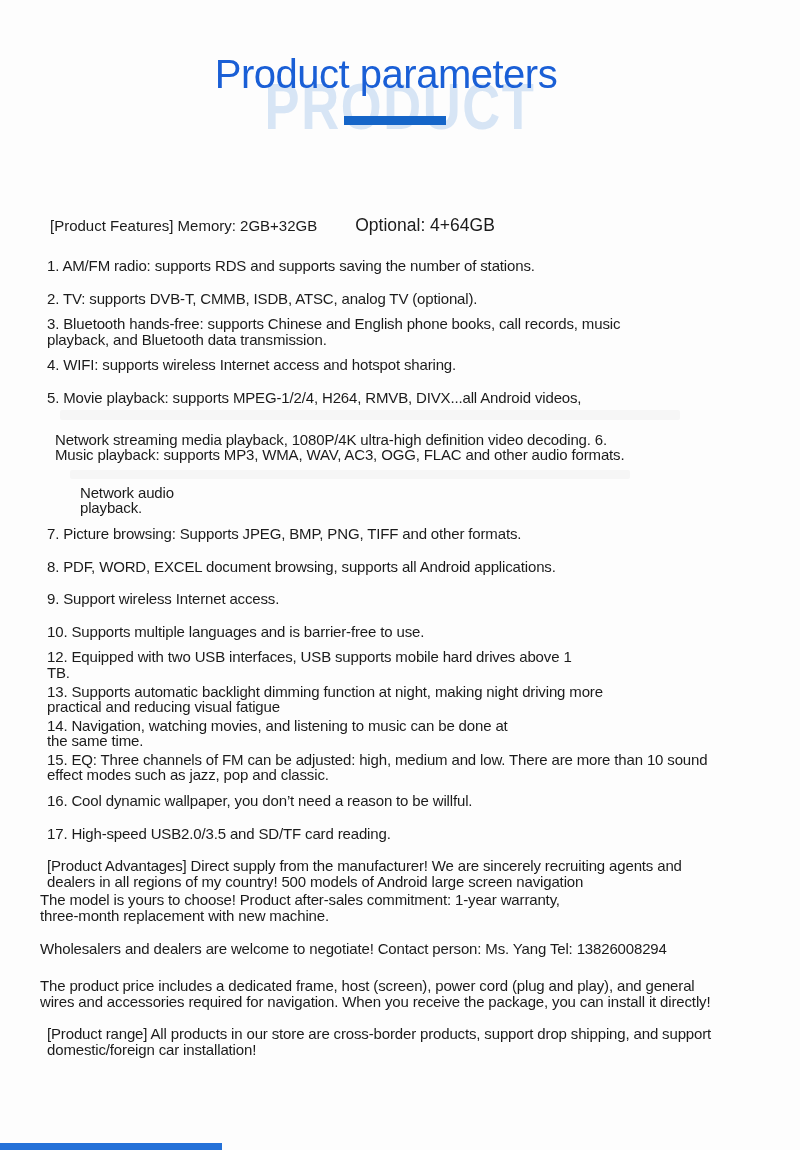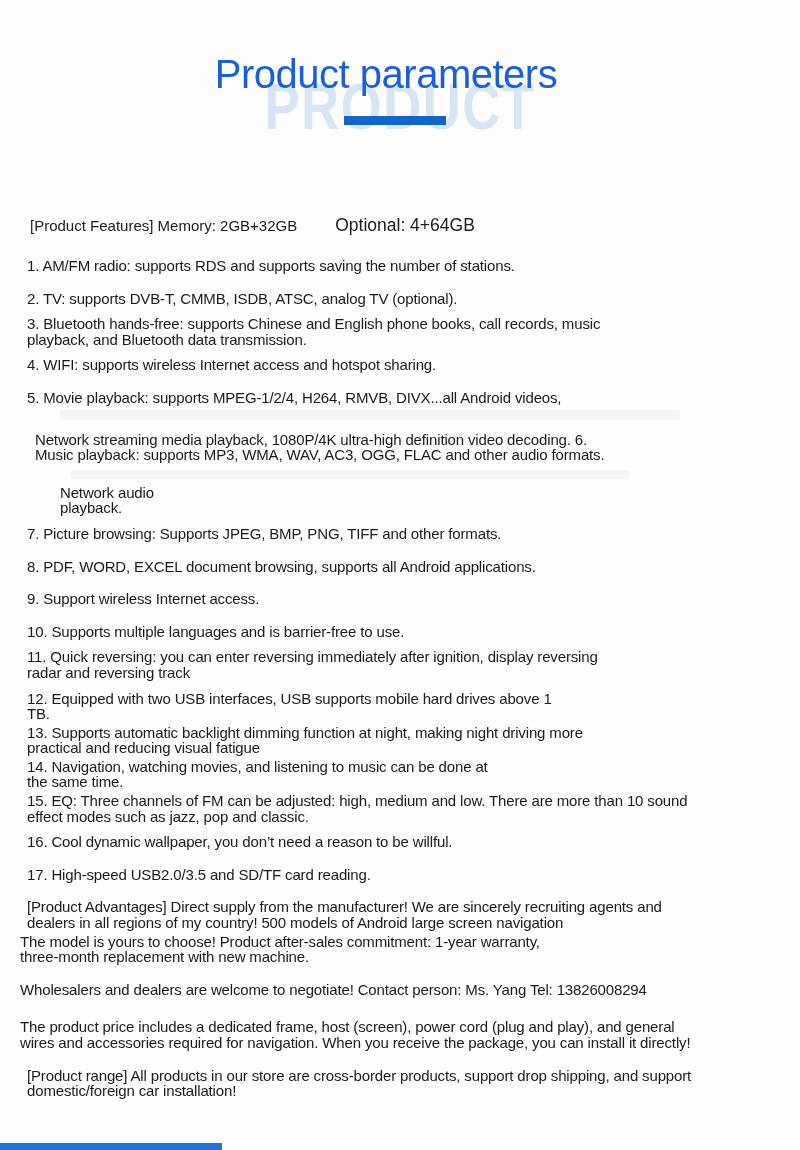--- a/index.html
+++ b/index.html
@@ -35,21 +35,21 @@
   }
   .underline{
     position:absolute;top:116px;left:50%;
     width:102px;height:9px;
     background:#1565c8;
     transform:translateX(-56px);
     z-index:3;
   }
 
   
-  .body{position:relative;padding:0 32px 0 20px;z-index:2;}
+  .body{position:relative;padding:0 32px 0 40px;z-index:2;}
   .mem-row{
     margin-top:55px;margin-left:10px;
     display:flex;align-items:baseline;gap:38px;
     font-size:15px;
   }
   .mem-row .optional{font-size:17.5px;letter-spacing:0;}
 
   .para{
     margin:0 0 0 7px;
     font-size:15px;
@@ -99,22 +99,20 @@
         <p class="para gap-sm">4. WIFI: supports wireless Internet access and hotspot sharing.</p>
         <p class="para gap-md">5. Movie playback: supports MPEG-1/2/4, H264, RMVB, DIVX...all Android videos,</p>
         <p class="para gap-xl">Network streaming media playback, 1080P/4K ultra-high definition video decoding. 6.
 Music playback: supports MP3, WMA, WAV, AC3, OGG, FLAC and other audio formats.</p>
         <p class="para gap-lg indent">Network audio
 playback.</p>
         <p class="para gap-sm">7. Picture browsing: Supports JPEG, BMP, PNG, TIFF and other formats.</p>
         <p class="para gap-md">8. PDF, WORD, EXCEL document browsing, supports all Android applications.</p>
         <p class="para gap-md">9. Support wireless Internet access.</p>
         <p class="para gap-md">10. Supports multiple languages and is barrier-free to use.</p>
-        <p class="para gap-sm">11. Quick reversing: you can enter reversing immediately after ignition, display reversing
-radar and reversing track</p>
         <p class="para gap-sm">12. Equipped with two USB interfaces, USB supports mobile hard drives above 1
 TB.</p>
         <p class="para gap-xs">13. Supports automatic backlight dimming function at night, making night driving more
 practical and reducing visual fatigue</p>
         <p class="para gap-xs">14. Navigation, watching movies, and listening to music can be done at
 the same time.</p>
         <p class="para gap-xs">15. EQ: Three channels of FM can be adjusted: high, medium and low. There are more than 10 sound
 effect modes such as jazz, pop and classic.</p>
         <p class="para gap-sm">16. Cool dynamic wallpaper, you don’t need a reason to be willful.</p>
         <p class="para gap-md">17. High-speed USB2.0/3.5 and SD/TF card reading.</p>

